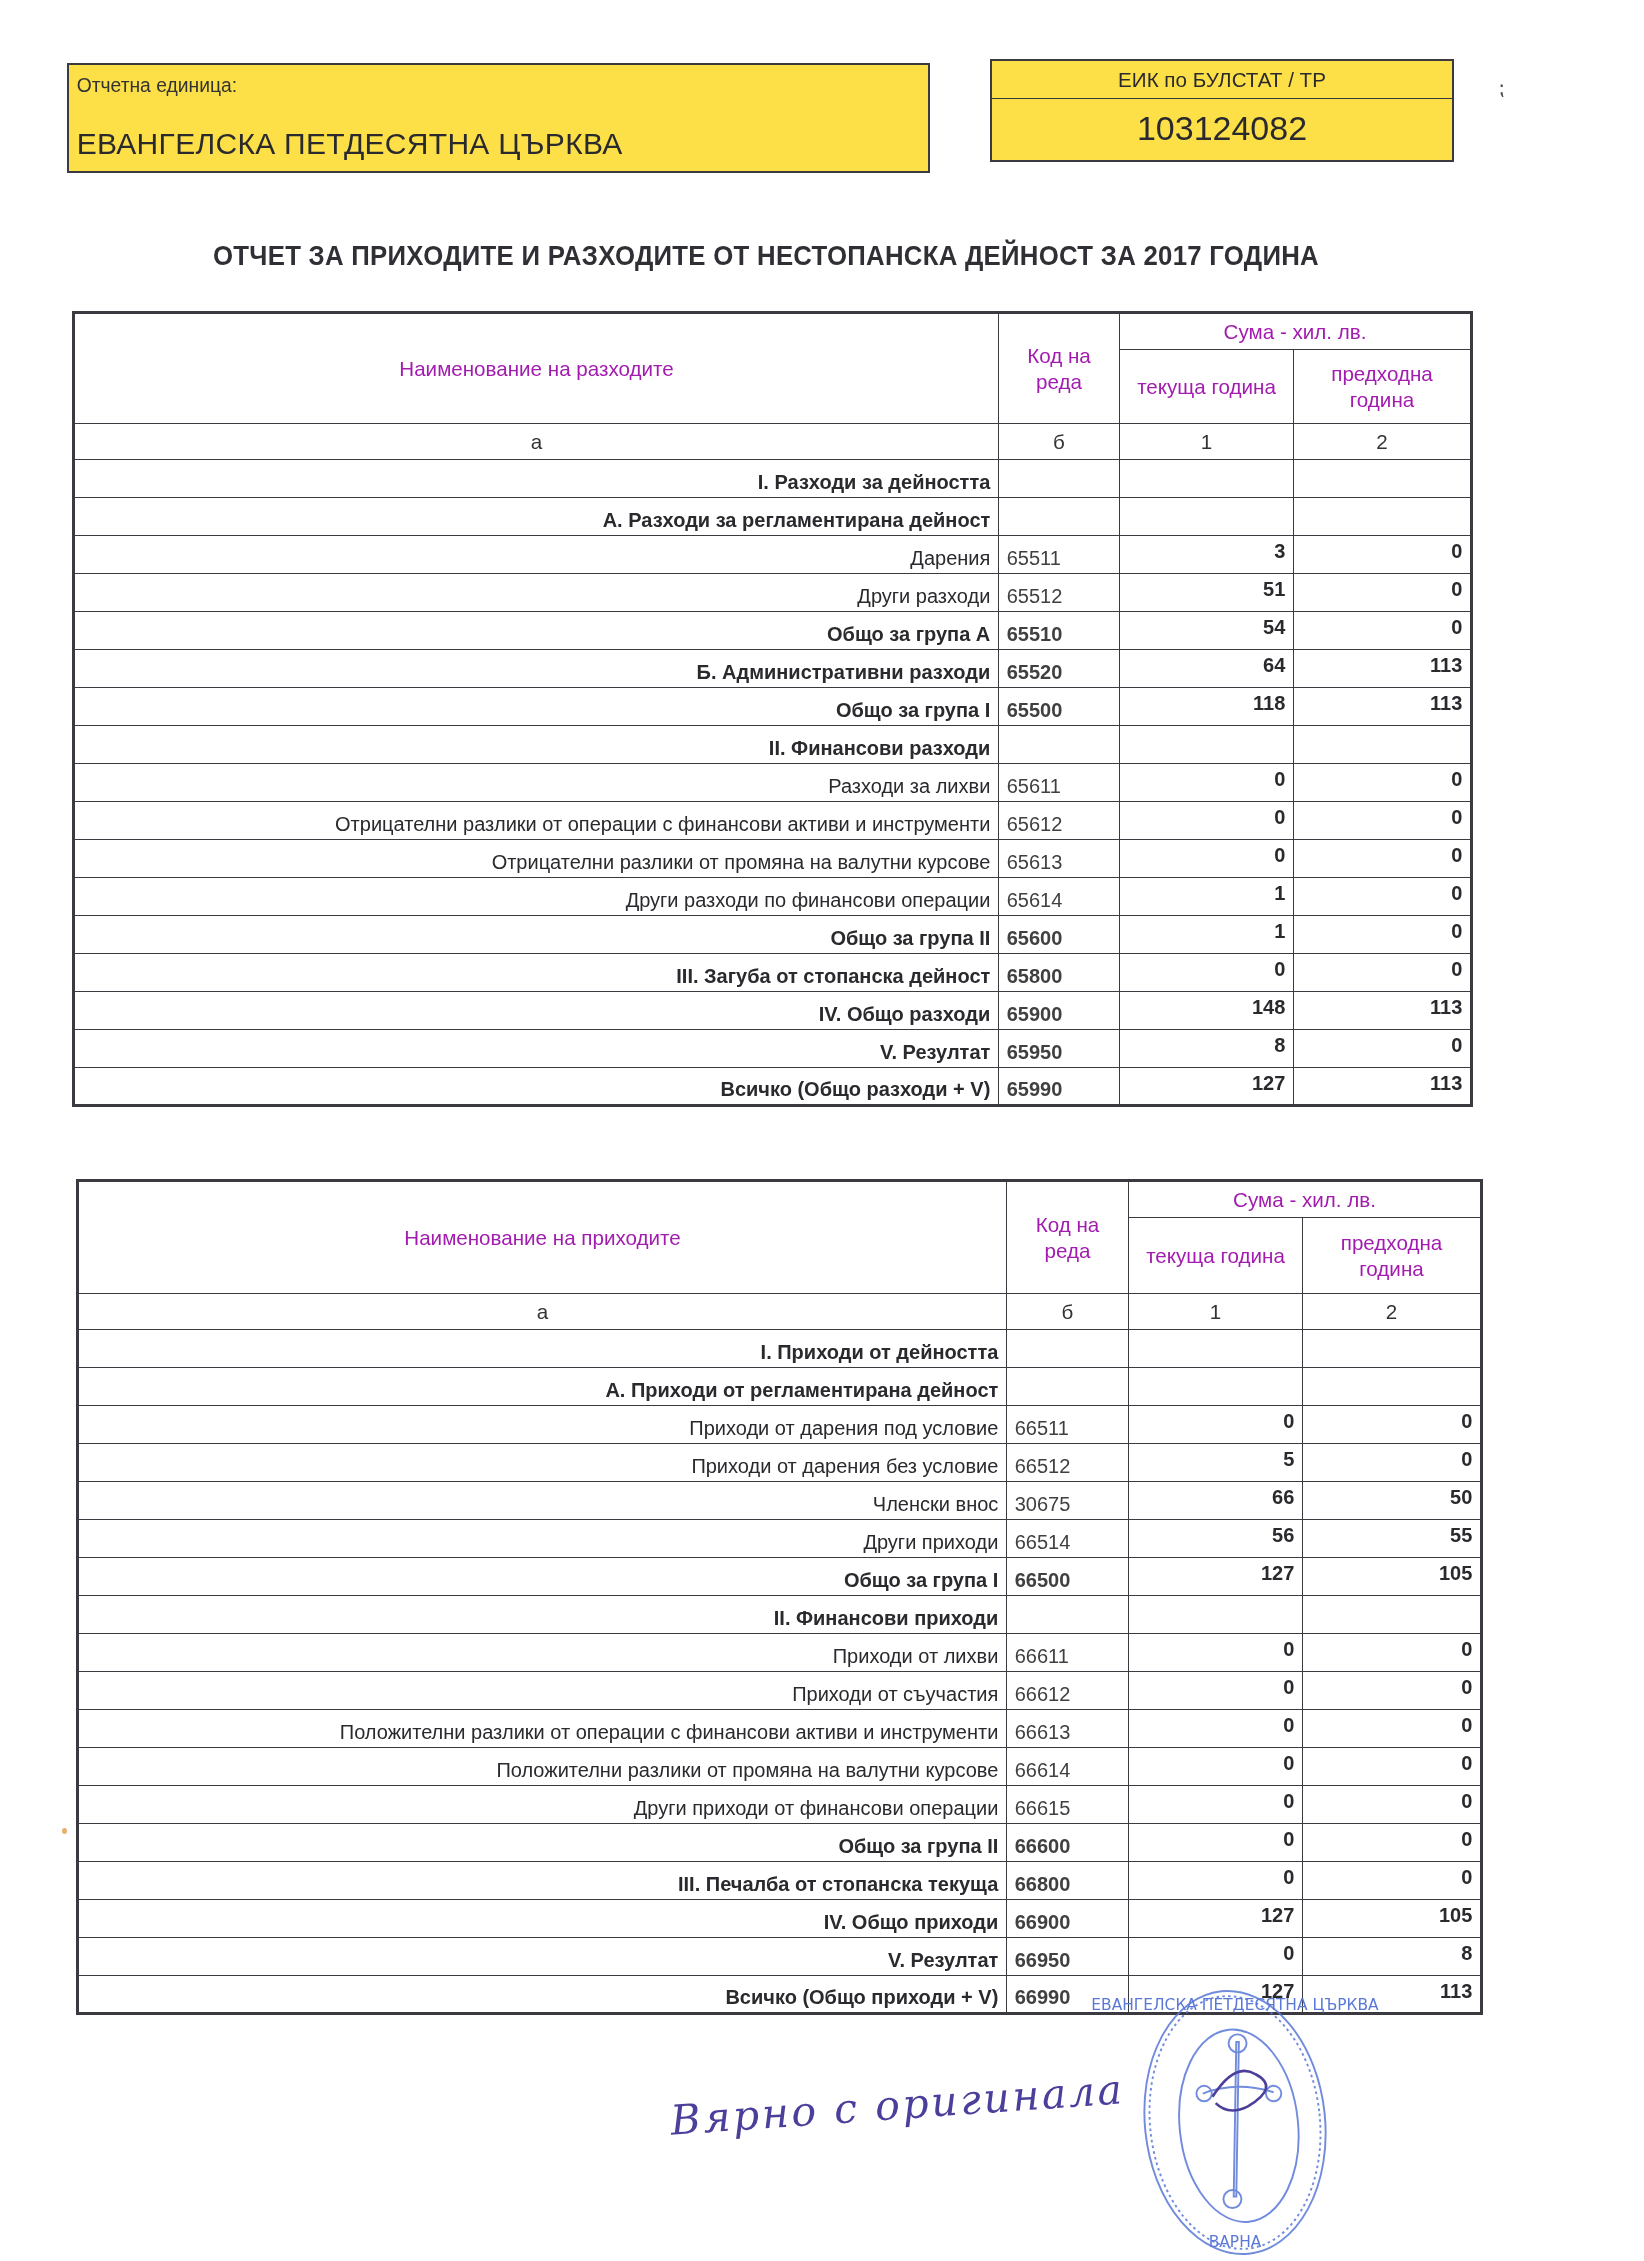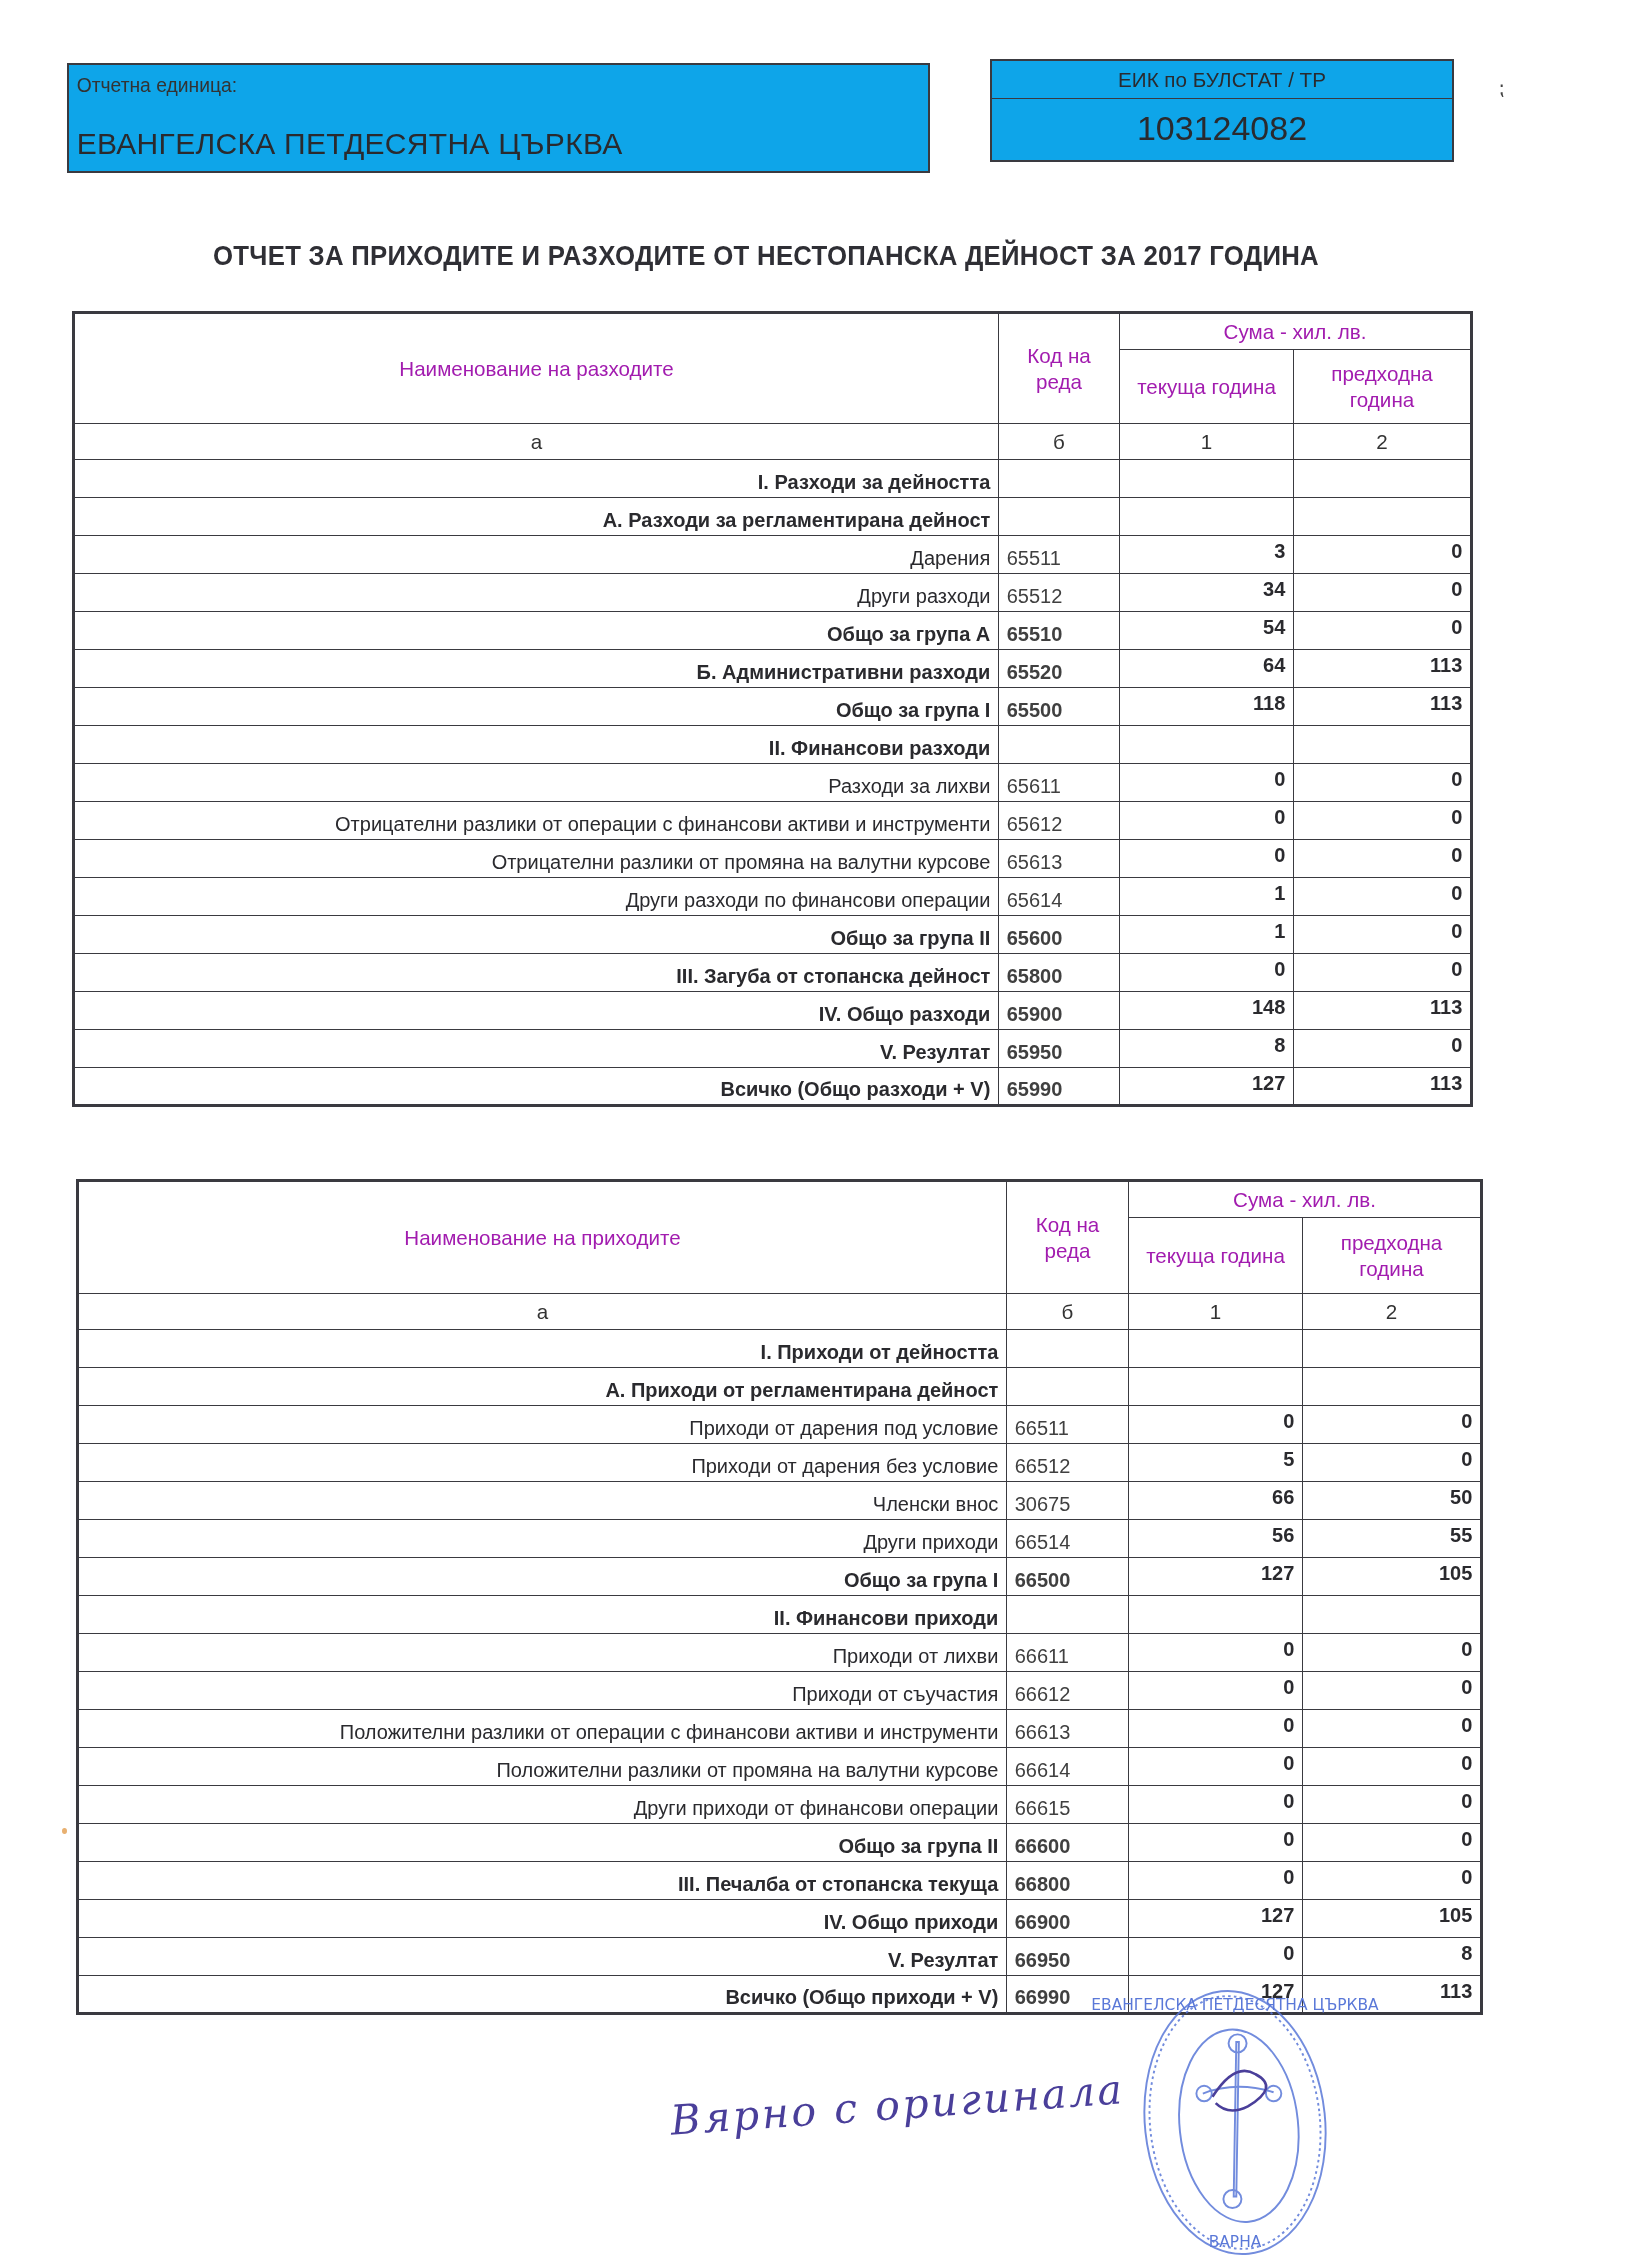--- a/index.html
+++ b/index.html
@@ -1,18 +1,18 @@
 <!DOCTYPE html>
 <html style="font-size:10.3px"><head>
 <meta charset="utf-8">
 <style>
   html, body { margin:0; padding:0; background:#ffffff; }
   body { width:1644px; height:2261px; position:relative; overflow:hidden;
          font-family:"Liberation Sans", "DejaVu Sans", sans-serif; color:#2a2a2e; }
-  .box { position:absolute; border:2.6px solid #3a3a40; box-sizing:border-box; background:#0ea5e9; }
+  .box { position:absolute; border:2.6px solid #3a3a40; box-sizing:border-box; background:#fde047; }
   #unit-box { left:67px; top:63px; width:863px; height:110px; }
   #unit-box .lbl { position:absolute; left:7.7px; top:10.3px; font-size:19.3px; color:#333; }
   #unit-box .val { position:absolute; left:7.7px; top:62px; font-size:30px; color:#2a2a2e; letter-spacing:0.3px; }
   #eik-box { left:990px; top:59px; width:464px; height:103px; }
   #eik-box .lbl { height:37px; border-bottom:1.9px solid #3a3a40; display:flex; align-items:center; justify-content:center; font-size:20.6px; }
   #eik-box .val { display:flex; align-items:center; justify-content:center; height:58px; font-size:34px; }
   #report-title { position:absolute; left:122px; top:240px; width:1288px; text-align:center;
          font-size:28px; font-weight:bold; letter-spacing:0.3px; color:#2f2f35; transform:scaleX(0.92); transform-origin:center; }
   table.fin { position:absolute; border-collapse:collapse; table-layout:fixed; background:#fff; }
   table.fin td, table.fin th { border:1.9px solid #3a3a40; padding:0 7.7px; box-sizing:border-box; overflow:hidden; white-space:nowrap; }
@@ -89,21 +89,21 @@
       </tr>
       <tr class="row item">
         <td class="name">Дарения</td>
         <td class="code">65511</td>
         <td class="num">3</td>
         <td class="num">0</td>
       </tr>
       <tr class="row item">
         <td class="name">Други разходи</td>
         <td class="code">65512</td>
-        <td class="num">34</td>
+        <td class="num">51</td>
         <td class="num">0</td>
       </tr>
       <tr class="row bold">
         <td class="name">Общо за група А</td>
         <td class="code">65510</td>
         <td class="num">54</td>
         <td class="num">0</td>
       </tr>
       <tr class="row bold">
         <td class="name">Б. Административни разходи</td>

